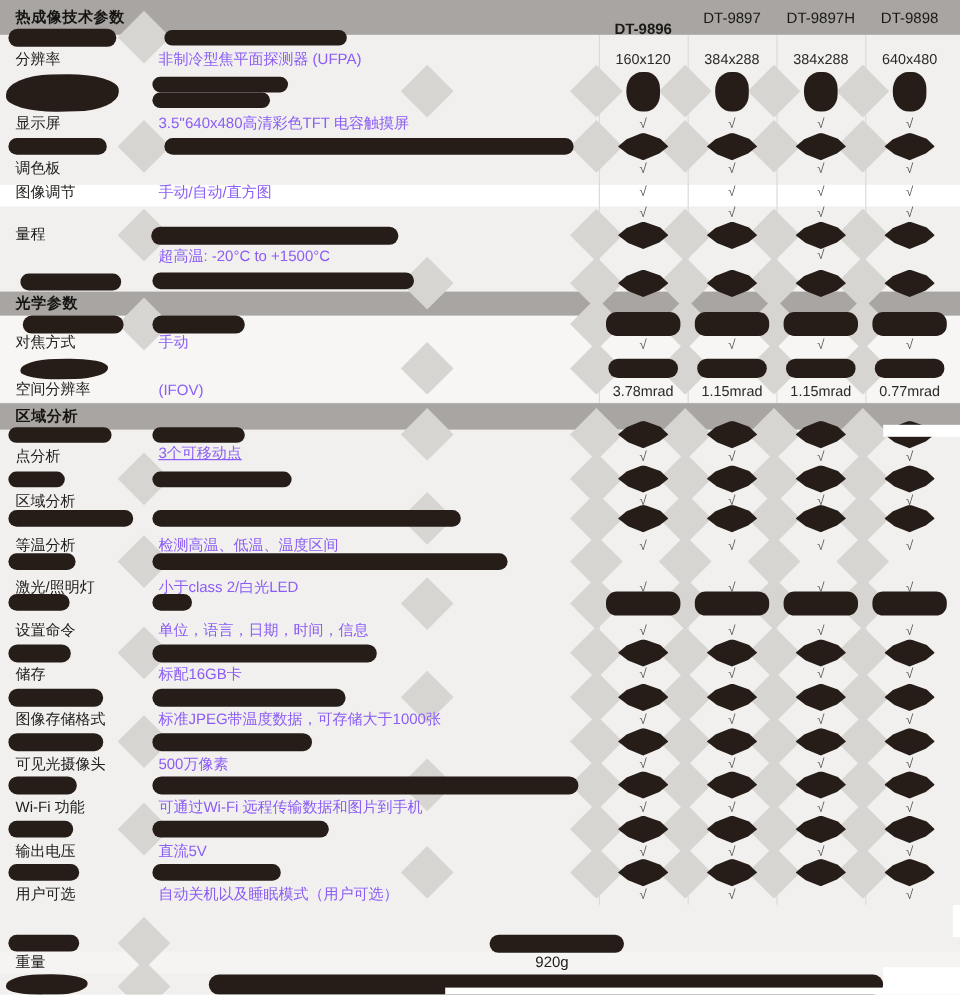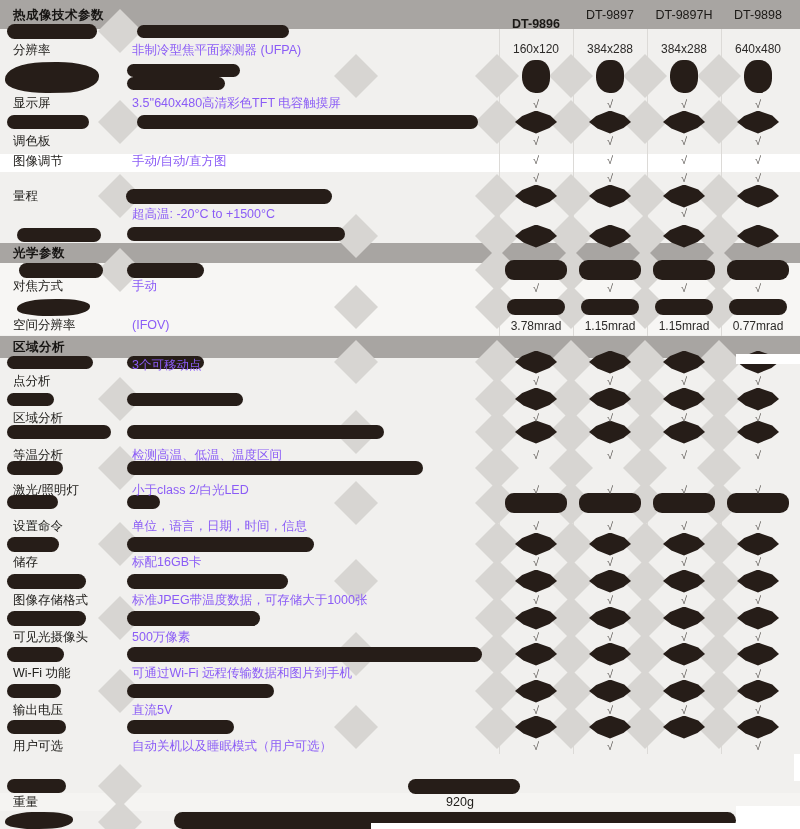--- a/index.html
+++ b/index.html
@@ -345,21 +345,21 @@
   <div class="desc z-text" style="top:286px;">手动</div>
 
   <div class="lbl z-text" style="top:325px;">空间分辨率</div>
   <div class="desc z-text" style="top:325px;">(IFOV)</div>
   <div class="val z-text" style="left:499px;top:326px;">3.78mrad</div>
   <div class="val z-text" style="left:573px;top:326px;">1.15mrad</div>
   <div class="val z-text" style="left:647px;top:326px;">1.15mrad</div>
   <div class="val z-text" style="left:721px;top:326px;">0.77mrad</div>
 
   <div class="lbl z-text" style="top:381px;">点分析</div>
-  <div class="desc z-text" style="top:365px;">3个可移动点</div>
+  <div class="desc z-text" style="top:378px;text-decoration:underline;">3个可移动点</div>
 
   <div class="lbl z-text" style="top:418px;">区域分析</div>
 
   <div class="lbl z-text" style="top:455px;">等温分析</div>
   <div class="desc z-text" style="top:455px;">检测高温、低温、温度区间</div>
 
   <div class="lbl z-text" style="top:490px;">激光/照明灯</div>
   <div class="desc z-text" style="top:490px;">小于class 2/白光LED</div>
 
   <div class="lbl z-text" style="top:526px;">设置命令</div>

